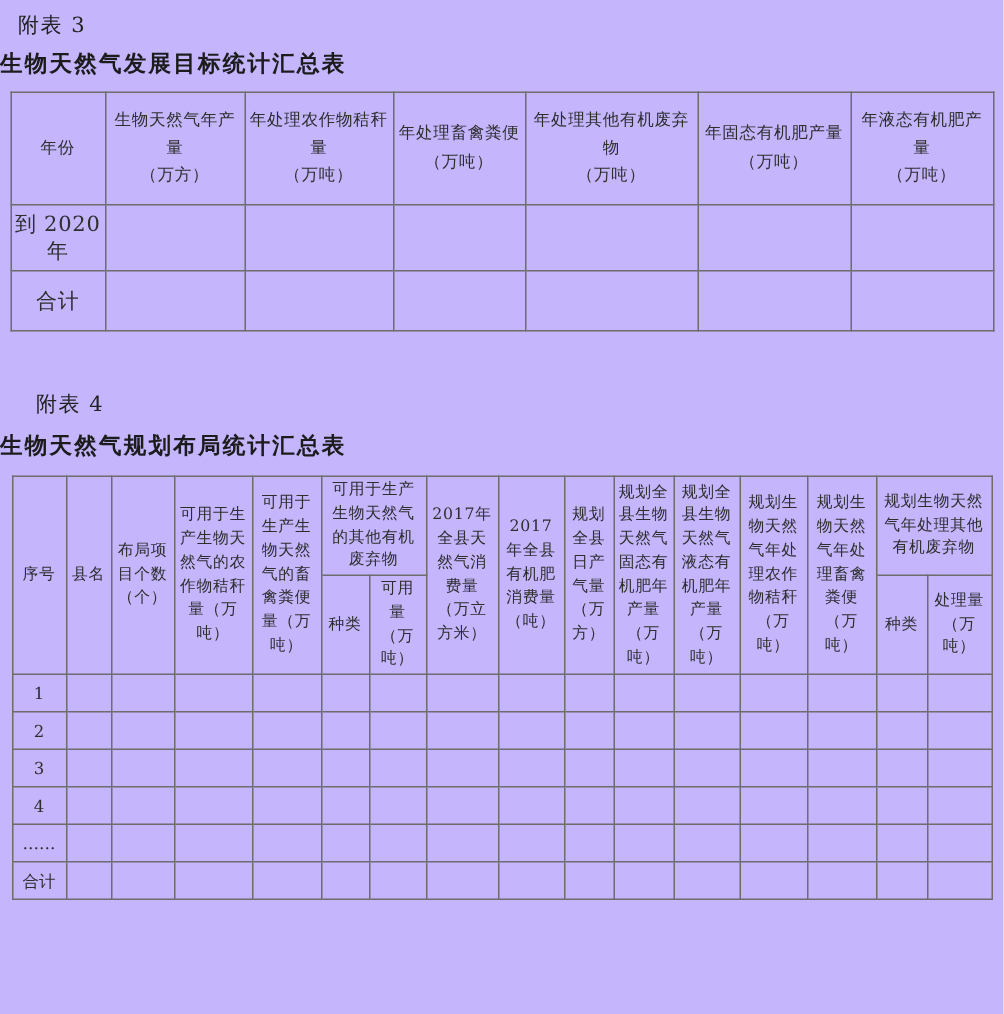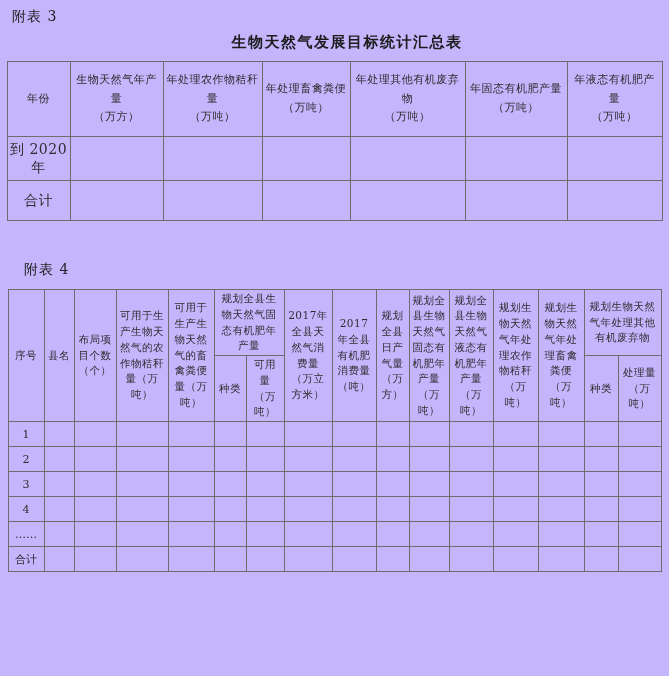--- a/index.html
+++ b/index.html
@@ -18,27 +18,26 @@
     box-sizing: border-box;
   }
   .annex-label {
     font-size: 14px;
     letter-spacing: 1px;
     color: #222;
   }
   #annex3-label { margin: 8px 0 0 12px; }
   #annex4-label { margin: 40px 0 0 12px; padding-left: 12px; }
   .table-title {
-    text-align: center;
+    text-align: left;
     font-family: "DejaVu Sans", "Liberation Sans", sans-serif;
     font-weight: 700;
     font-size: 15px;
     letter-spacing: 1.5px;
     color: #1c1c1c;
-    padding-left: 25px;
   }
   #table3-title { margin-top: 7px; }
   #table4-title { margin-top: 9px; }
   table {
     border-collapse: collapse;
     table-layout: fixed;
     margin: 0 auto;
     empty-cells: show;
   }
   #table3 { margin-top: 9px; width: 655px; }
@@ -125,20 +124,21 @@
           <td></td>
           <td></td>
           <td></td>
           <td></td>
         </tr>
       </tbody>
     </table>
 
   <div id="annex4-label" class="annex-label">附表 4</div>
 
+  <div id="table4-title" class="table-title">生物天然气规划布局统计汇总表</div>
 
   <table id="table4">
       <colgroup>
         <col style="width: 36px;">
         <col style="width: 30px;">
         <col style="width: 42px;">
         <col style="width: 52px;">
         <col style="width: 46px;">
         <col style="width: 32px;">
         <col style="width: 38px;">
@@ -152,21 +152,21 @@
         <col style="width: 34px;">
         <col style="width: 43px;">
       </colgroup>
       <thead>
         <tr style="height: 44px;">
           <th rowspan="2">序号</th>
           <th rowspan="2">县名</th>
           <th rowspan="2">布局项目个数（个）</th>
           <th rowspan="2">可用于生产生物天然气的农作物秸秆量（万吨）</th>
           <th rowspan="2">可用于生产生物天然气的畜禽粪便量（万吨）</th>
-          <th colspan="2">规划全县生物天然气固态有机肥年产量</th>
+          <th colspan="2">可用于生产生物天然气的其他有机废弃物</th>
           <th rowspan="2">2017年全县天然气消费量（万立方米）</th>
           <th rowspan="2">2017年全县有机肥消费量（吨）</th>
           <th rowspan="2">规划全县日产气量（万方）</th>
           <th rowspan="2">规划全县生物天然气固态有机肥年产量（万吨）</th>
           <th rowspan="2">规划全县生物天然气液态有机肥年产量（万吨）</th>
           <th rowspan="2">规划生物天然气年处理农作物秸秆（万吨）</th>
           <th rowspan="2">规划生物天然气年处理畜禽粪便（万吨）</th>
           <th colspan="2">规划生物天然气年处理其他有机废弃物</th>
         </tr>
         <tr style="height: 61px;">

